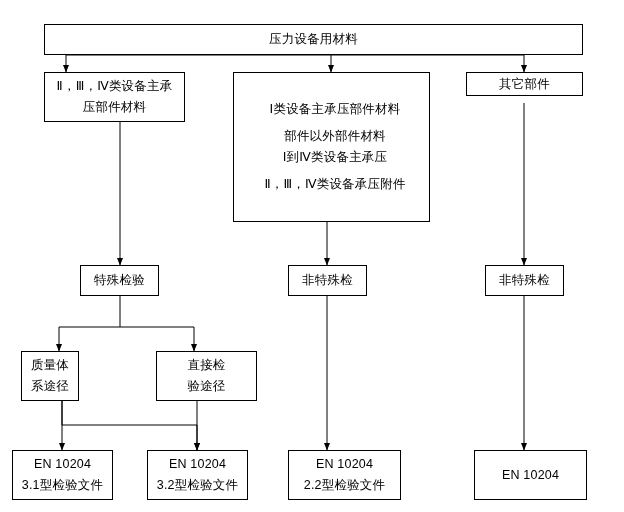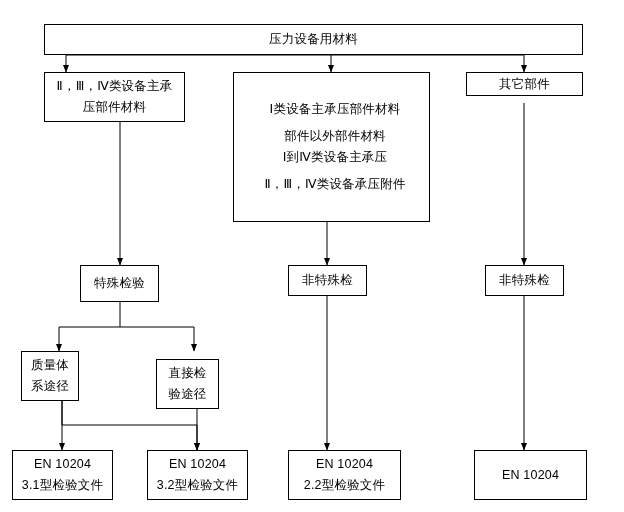--- a/index.html
+++ b/index.html
@@ -88,34 +88,34 @@
         <span class="line">Ⅰ类设备主承压部件材料</span>
         <span class="line" style="height: 6px;"></span>
         <span class="line">部件以外部件材料</span>
         <span class="line">Ⅰ到Ⅳ类设备主承压</span>
         <span class="line" style="height: 6px;"></span>
         <span class="line">Ⅱ，Ⅲ，Ⅳ类设备承压附件</span>
       </div>
       <div class="node" style="left: 466px; top: 72px; width: 117px; height: 24px;">
         <span class="line">其它部件</span>
       </div>
-      <div class="node" style="left: 80px; top: 265px; width: 79px; height: 37px;">
+      <div class="node" style="left: 80px; top: 265px; width: 79px; height: 31px;">
         <span class="line">特殊检验</span>
       </div>
       <div class="node" style="left: 288px; top: 265px; width: 79px; height: 31px;">
         <span class="line">非特殊检</span>
       </div>
       <div class="node" style="left: 485px; top: 265px; width: 79px; height: 31px;">
         <span class="line">非特殊检</span>
       </div>
       <div class="node" style="left: 21px; top: 351px; width: 58px; height: 50px;">
         <span class="line">质量体</span>
         <span class="line">系途径</span>
       </div>
-      <div class="node" style="left: 156px; top: 351px; width: 63px; height: 50px; margin-top: 8px;">
+      <div class="node" style="left: 156px; top: 351px; width: 101px; height: 50px;">
         <span class="line">直接检</span>
         <span class="line">验途径</span>
       </div>
       <div class="node" style="left: 12px; top: 450px; width: 101px; height: 50px;">
         <span class="line">EN 10204</span>
         <span class="line">3.1型检验文件</span>
       </div>
       <div class="node" style="left: 147px; top: 450px; width: 101px; height: 50px;">
         <span class="line">EN 10204</span>
         <span class="line">3.2型检验文件</span>

